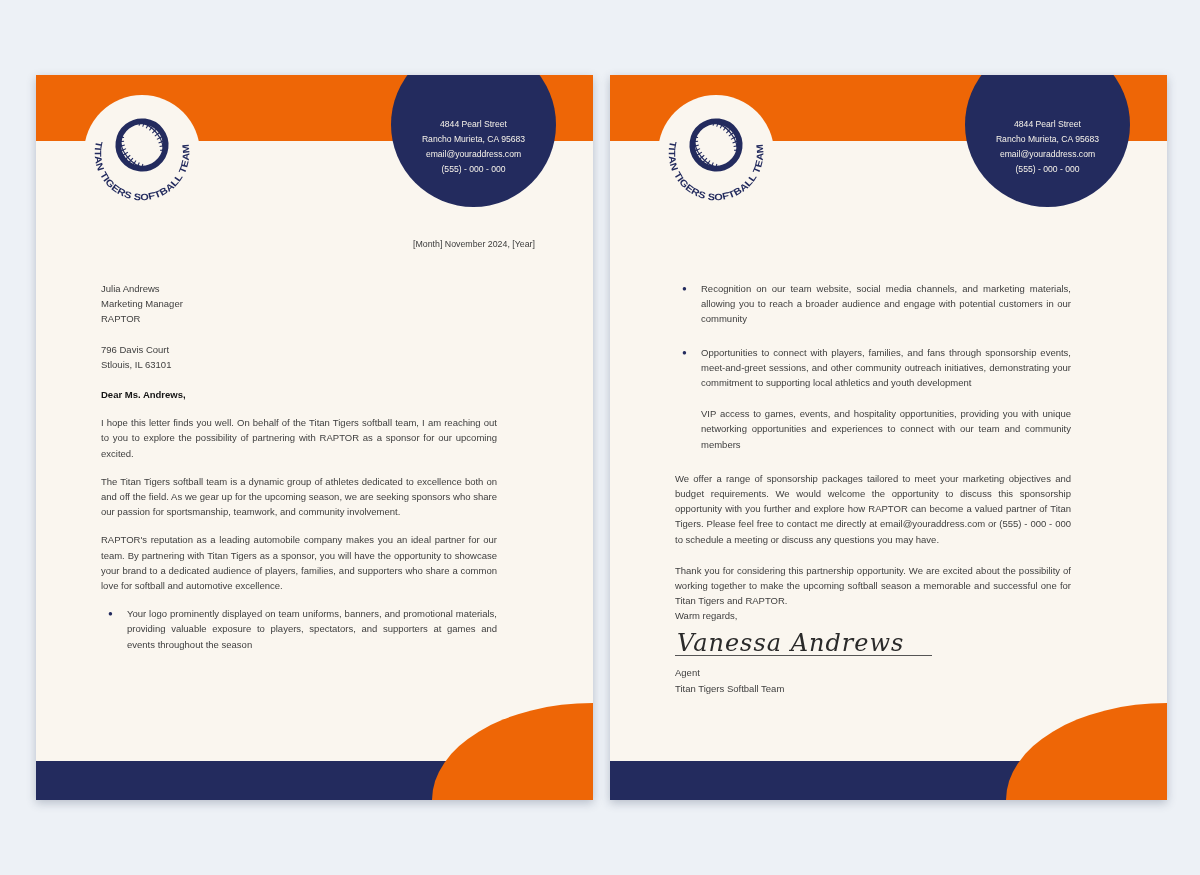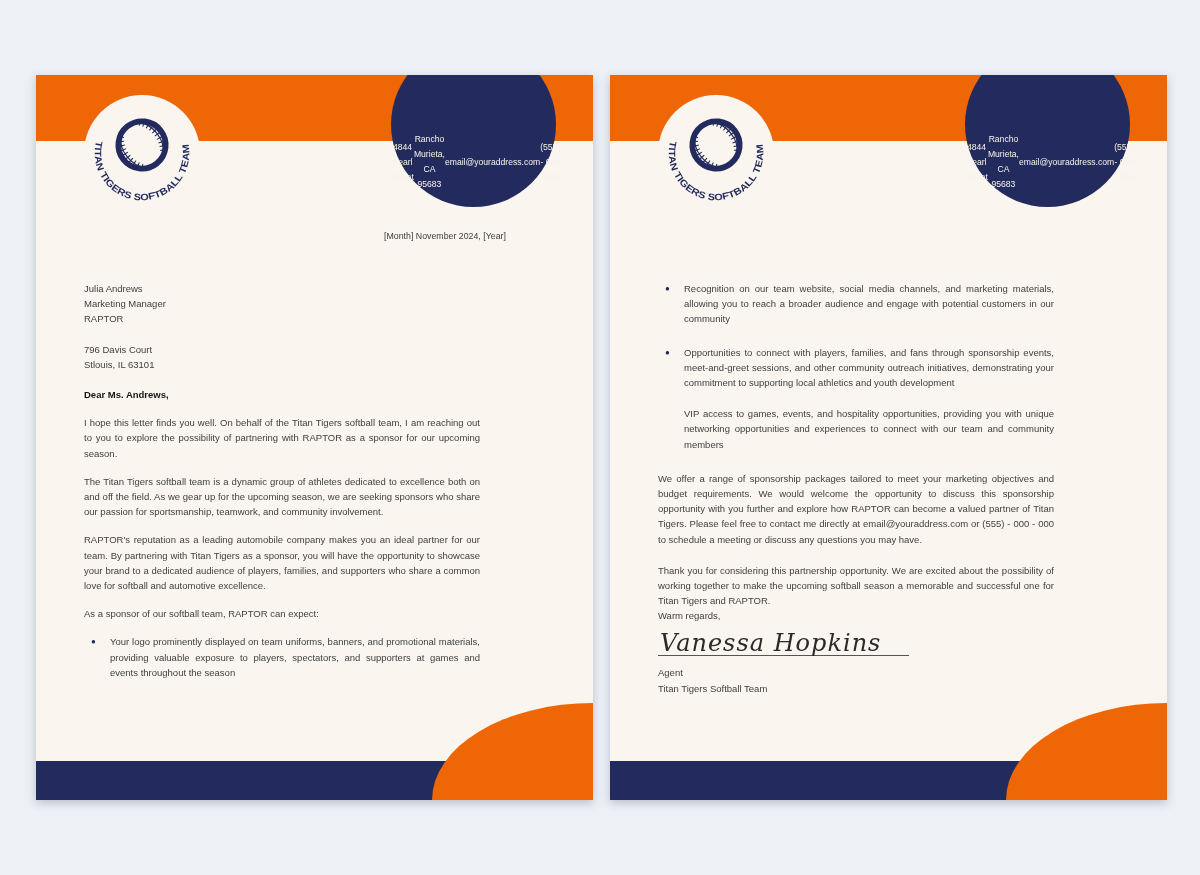--- a/index.html
+++ b/index.html
@@ -38,43 +38,43 @@
     border-top-left-radius:100% 100%;
     z-index:3;
   }
 
   .contact-circle {
     position:absolute; top:-33px; left:355px;
     width:165px; height:165px;
     border-radius:50%;
     background:#232b5e;
     color:#f7f3ea;
-    display:flex; flex-direction:row; align-items:center;
+    display:flex; flex-direction:column; align-items:center;
     padding-top:75px;
     font-size:8.6px; line-height:15px;
     text-align:center;
     z-index:2;
   }
 
   .logo-wrap {
     position:absolute; top:20px; left:48px;
     width:116px; height:116px;
     z-index:2;
   }
   .logo-wrap svg { overflow:visible; display:block; }
 
   .letter-date {
-    position:absolute; top:156px; left:348px;
+    position:absolute; top:164px; left:348px;
     width:180px;
-    text-align:left;
+    text-align:center;
     font-size:8.8px; color:#3c3c3c;
   }
 
   .content {
-    position:absolute; left:48px; width:396px;
+    position:absolute; left:65px; width:396px;
     font-size:9.5px; line-height:15.2px; color:#3e3e3e;
   }
   .content-1 { top:206px; }
   .content-2 { top:206px; }
 
   .addr-block { margin-bottom:15px; }
   .salutation { font-weight:bold; color:#141414; margin-top:15px; }
   .para { margin-top:13px; text-align:justify; }
   .bullet-row { display:flex; margin-top:13px; }
   .bullet-row .dot {
@@ -137,24 +137,23 @@
       <div class="addr-block">
         <div>Julia Andrews</div>
         <div>Marketing Manager</div>
         <div>RAPTOR</div>
       </div>
       <div class="addr-block">
         <div>796 Davis Court</div>
         <div>Stlouis, IL 63101</div>
       </div>
       <div class="salutation">Dear Ms. Andrews,</div>
-      <p class="para">I hope this letter finds you well. On behalf of the Titan Tigers softball team, I am reaching out to you to explore the possibility of partnering with RAPTOR as a sponsor for our upcoming season.</p>
+      <p class="para">I hope this letter finds you well. On behalf of the Titan Tigers softball team, I am reaching out to you to explore the possibility of partnering with RAPTOR as a sponsor for our upcoming excited.</p>
       <p class="para">The Titan Tigers softball team is a dynamic group of athletes dedicated to excellence both on and off the field. As we gear up for the upcoming season, we are seeking sponsors who share our passion for sportsmanship, teamwork, and community involvement.</p>
       <p class="para">RAPTOR's reputation as a leading automobile company makes you an ideal partner for our team. By partnering with Titan Tigers as a sponsor, you will have the opportunity to showcase your brand to a dedicated audience of players, families, and supporters who share a common love for softball and automotive excellence.</p>
-      <p class="para">As a sponsor of our softball team, RAPTOR can expect:</p>
       <div class="bullet-row">
         <span class="dot">●</span>
         <span class="btext">Your logo prominently displayed on team uniforms, banners, and promotional materials, providing valuable exposure to players, spectators, and supporters at games and events throughout the season</span>
       </div>
     </div>
 
     <div class="band-bottom"></div>
     <div class="corner-orange"></div>
   </div>
 
@@ -192,21 +191,21 @@
       </div>
       <div class="bullet-row" style="margin-top:18px;">
         <span class="dot">●</span>
         <span class="btext">Opportunities to connect with players, families, and fans through sponsorship events, meet-and-greet sessions, and other community outreach initiatives, demonstrating your commitment to supporting local athletics and youth development</span>
       </div>
       <div class="sub-item">VIP access to games, events, and hospitality opportunities, providing you with unique networking opportunities and experiences to connect with our team and community members</div>
       <p class="para" style="margin-top:19px;">We offer a range of sponsorship packages tailored to meet your marketing objectives and budget requirements. We would welcome the opportunity to discuss this sponsorship opportunity with you further and explore how RAPTOR can become a valued partner of Titan Tigers. Please feel free to contact me directly at email@youraddress.com or (555) - 000 - 000 to schedule a meeting or discuss any questions you may have.</p>
       <p class="para" style="margin-top:16px;">Thank you for considering this partnership opportunity. We are excited about the possibility of working together to make the upcoming softball season a memorable and successful one for Titan Tigers and RAPTOR.</p>
       <div class="closing">Warm regards,</div>
       <div class="sig-block">
-        <span class="sig-script">Vanessa Hopkins</span>
+        <span class="sig-script">Vanessa Andrews</span>
         <div class="signer">
           <div>Agent</div>
           <div>Titan Tigers Softball Team</div>
         </div>
       </div>
     </div>
 
     <div class="band-bottom"></div>
     <div class="corner-orange"></div>
   </div>

